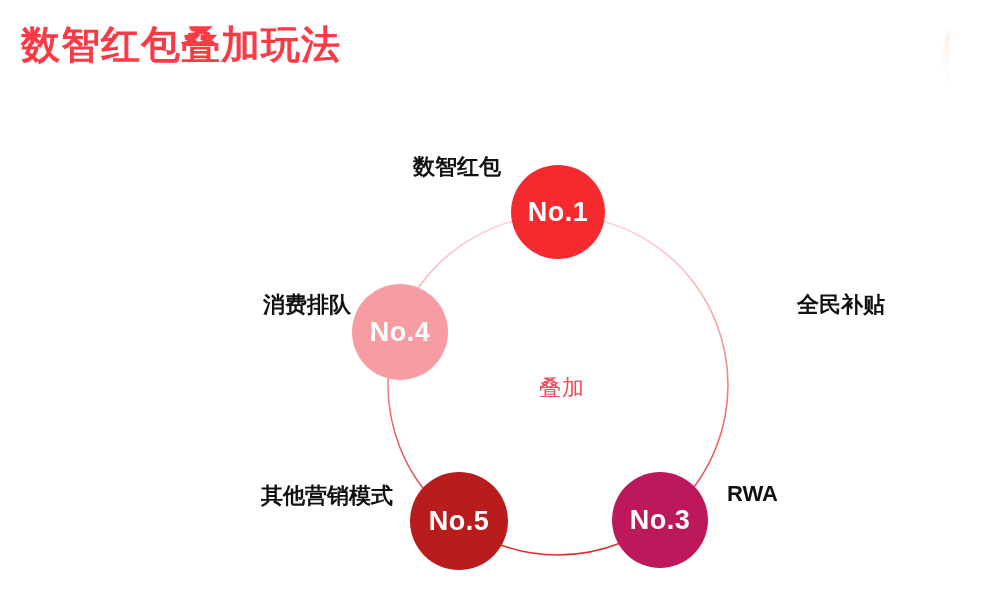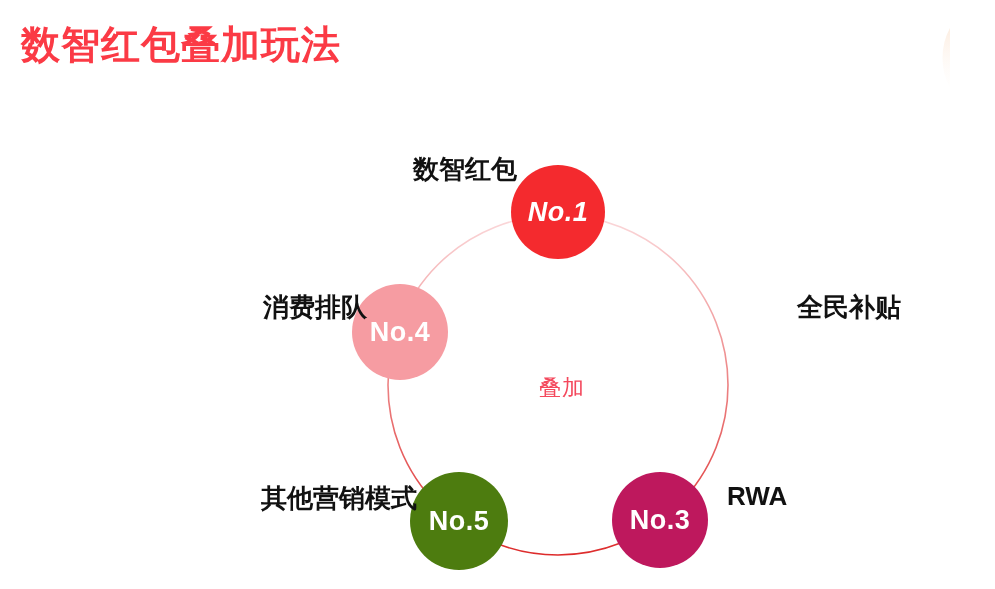--- a/index.html
+++ b/index.html
@@ -41,28 +41,28 @@
     position: absolute;
     border-radius: 50%;
     display: flex;
     align-items: center;
     justify-content: center;
     color: #ffffff;
     font-weight: 800;
     font-size: 27px;
     letter-spacing: 0.5px;
   }
-  .node-no1 { left: 511px; top: 165px; width: 94px; height: 94px; font-style: italic; }
+  .node-no1 { left: 511px; top: 165px; width: 94px; height: 94px; }
   .node-no2 { left: 673px; top: 285px; width: 94px; height: 94px; }
   .node-no3 { left: 612px; top: 472px; width: 96px; height: 96px; }
   .node-no4 { left: 352px; top: 284px; width: 96px; height: 96px; text-align: center; }
   .node-no5 { left: 410px; top: 472px; width: 98px; height: 98px; }
   .node-label {
     position: absolute;
-    font-size: 26px;
+    font-size: 22px;
     font-weight: 800;
     color: #111111;
     white-space: nowrap;
   }
   .label-no1 { left: 413px; top: 152px; }
   .label-no2 { left: 797px; top: 290px; text-align: right; }
   .label-no3 { left: 727px; top: 481px; }
   .label-no4 { left: 263px; top: 290px; }
   .label-no5 { left: 261px; top: 481px; }
   .center-label {
@@ -102,21 +102,21 @@
       </linearGradient>
     </defs>
     <circle cx="558" cy="385" r="170" fill="none" stroke="url(#ringGrad)" stroke-width="1.6"></circle>
   </svg>
 
   <div class="center-label" style="color: rgb(244, 72, 92);">叠加</div>
 
   <div class="node node-no1" style="background-color: rgb(244, 42, 46);">No.1</div>
   <div class="node node-no3" style="background-color: #be185d;">No.3</div>
   <div class="node node-no4" style="background-color: rgb(246, 156, 162);">No.4</div>
-  <div class="node node-no5" style="background-color: #4d7c0f;">No.5</div>
+  <div class="node node-no5" style="background-color: #b91c1c;">No.5</div>
 
   <div class="node-label label-no1">数智红包</div>
   <div class="node-label label-no2">全民补贴</div>
   <div class="node-label label-no3">RWA</div>
   <div class="node-label label-no4">消费排队</div>
   <div class="node-label label-no5">其他营销模式</div>
 
 </div>
 
 </body></html>

